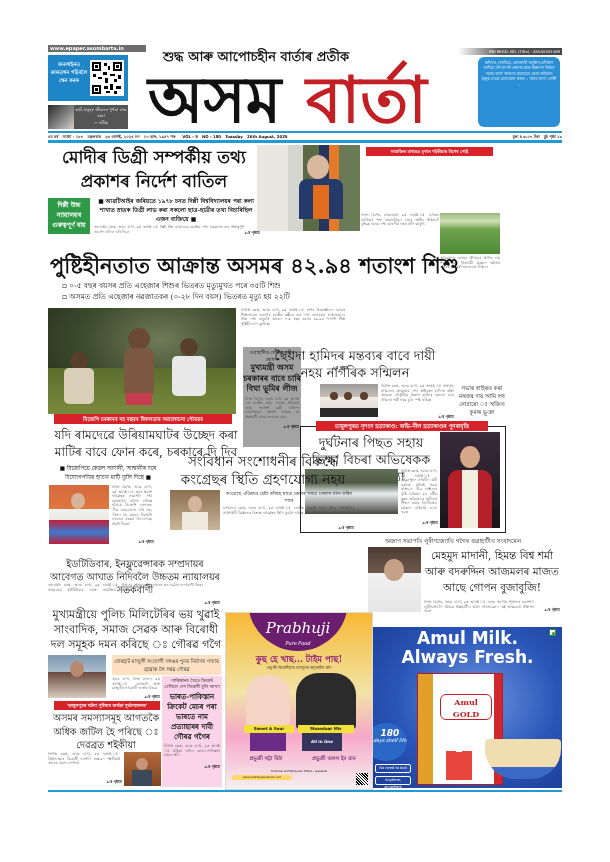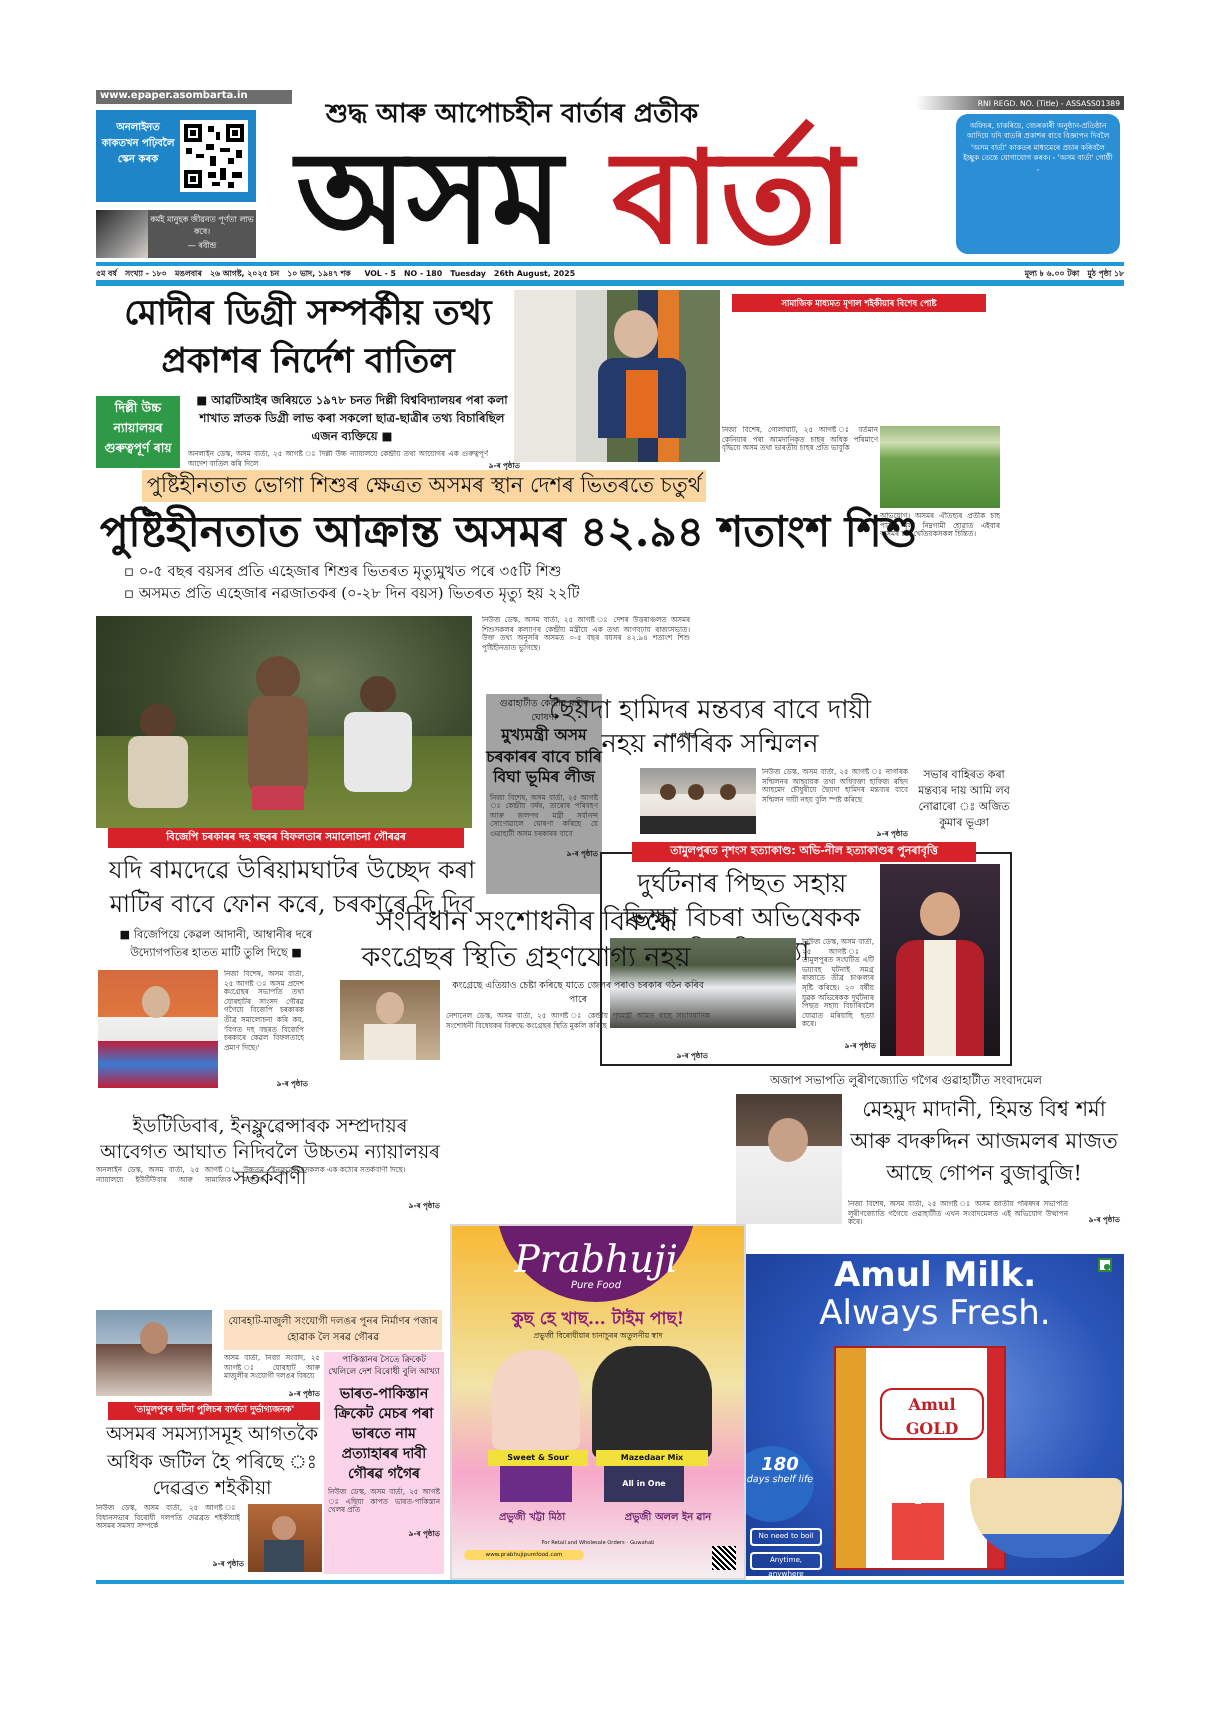--- a/index.html
+++ b/index.html
@@ -97,21 +97,20 @@
     <div style="position:absolute;left:50px;top:10px;width:22px;height:24px;border-radius:50%;background:#d9b8a0;"></div>
     <div style="position:absolute;left:42px;top:34px;width:44px;height:40px;background:#243a6b;border-radius:8px 8px 0 0;"></div>
     <div style="position:absolute;left:56px;top:40px;width:16px;height:34px;background:#e36c1f;"></div>
   </div>
 
   <div class="abs redbar" style="left:318px;top:102px;width:127px;height:9px;font-size:4.2px;line-height:9px;">সামাজিক মাধ্যমত মৃণাল শইকীয়াৰ বিশেষ পোষ্ট</div>
   <div class="abs body-text" style="left:313px;top:168px;width:78px;height:17px;overflow:hidden;">নিজা বিশেষ, গোলাঘাট, ২৫ আগষ্ট ঃ বৰ্তমান কেনিয়াৰ পৰা আমদানিকৃত চাহৰ অধিক পৰিমাণে বৃদ্ধিয়ে অসম তথা ভাৰতীয় চাহৰ প্ৰতি ভাবুকি</div>
   <div class="abs photo" style="left:392px;top:168px;width:60px;height:41px;background:linear-gradient(180deg,#9bb87f 0,#cfe0b4 20%,#6fa24c 40%,#4d8a35 100%);"></div>
   <div class="abs body-text" style="left:392px;top:211px;width:60px;height:18px;overflow:hidden;">অভিযোগ। অসমৰ ঐতিহ্যৰ প্ৰতীক চাহ পাতৰ মূল্য নিম্নগামী হোৱাত এইবাৰ অসমৰ চাহ খেতিয়কসকল চিন্তিত।</div>
 
-  <div class="abs center" style="left:23px;top:190px;width:282px;height:16px;background:#fbd6a0;font-size:10.5px;line-height:16px;white-space:nowrap;overflow:hidden;">পুষ্টিহীনতাত ভোগা শিশুৰ ক্ষেত্ৰত অসমৰ স্থান দেশৰ ভিতৰতে চতুৰ্থ</div>
 
   <div class="abs hl" style="left:2px;top:208px;width:388px;font-size:21px;line-height:26px;white-space:nowrap;">পুষ্টিহীনতাত আক্ৰান্ত অসমৰ ৪২.৯৪ শতাংশ শিশু</div>
   <div class="abs" style="left:14px;top:236px;width:230px;font-size:7.4px;line-height:10px;white-space:nowrap;">
     <span>▫ </span><span>০-৫ বছৰ বয়সৰ প্ৰতি এহেজাৰ শিশুৰ ভিতৰত মৃত্যুমুখত পৰে ৩৫টি শিশু</span>
   </div>
   <div class="abs" style="left:14px;top:247px;width:230px;font-size:7.4px;line-height:10px;white-space:nowrap;">
     <span>▫ </span><span>অসমত প্ৰতি এহেজাৰ নৱজাতকৰ (০-২৮ দিন বয়স) ভিতৰত মৃত্যু হয় ২২টি</span>
   </div>
   <div class="abs photo" style="left:0;top:263px;width:188px;height:106px;background:radial-gradient(ellipse at 60% 30%,#6e7a58 0,#3b4a2c 50%,#222c1a 100%);">
     <div style="position:absolute;left:0;top:60px;width:188px;height:46px;background:linear-gradient(180deg,#5c6e2e,#7a8a3c);"></div>
@@ -179,20 +178,21 @@
     <div style="position:absolute;left:16px;top:12px;width:20px;height:22px;border-radius:50%;background:#c7a187;"></div>
   </div>
   <div class="abs hl" style="left:375px;top:502px;width:138px;font-size:10.5px;line-height:16px;font-weight:normal;">মেহমুদ মাদানী, হিমন্ত বিশ্ব শৰ্মা আৰু বদৰুদ্দিন আজমলৰ মাজত আছে গোপন বুজাবুজি!</div>
   <div class="abs body-text" style="left:376px;top:555px;width:110px;height:12px;overflow:hidden;">নিজা বিশেষ, অসম বাৰ্তা, ২৫ আগষ্ট ঃ অসম জাতীয় পৰিষদৰ সভাপতি লুৰীণজ্যোতি গগৈয়ে গুৱাহাটীত এখন সংবাদমেলত এই অভিযোগ উত্থাপন কৰে।</div>
   <div class="abs ref" style="left:484px;top:562px;width:28px;">৯-ৰ পৃষ্ঠাত</div>
 
   <div class="abs hl" style="left:2px;top:512px;width:170px;font-size:9.5px;line-height:13px;font-weight:normal;">ইডটিডিবাৰ, ইনফ্লুৱেন্সাৰক সম্প্ৰদায়ৰ আবেগত আঘাত নিদিবলৈ উচ্চতম ন্যায়ালয়ৰ সতৰ্কবাণী</div>
   <div class="abs body-text" style="left:0;top:538px;width:172px;height:20px;overflow:hidden;column-count:2;column-gap:4px;">অনলাইন ডেস্ক, অসম বাৰ্তা, ২৫ আগষ্ট ঃ উচ্চতম ন্যায়ালয়ে ইউটিউবাৰ আৰু সামাজিক মাধ্যমৰ ইনফ্লুৱেন্সাৰসকলক এক কঠোৰ সতৰ্কবাণী দিছে।</div>
   <div class="abs ref" style="left:142px;top:555px;width:30px;">৯-ৰ পৃষ্ঠাত</div>
 
+  <div class="abs hl" style="left:2px;top:562px;width:172px;font-size:11px;line-height:15px;font-weight:normal;">মুখ্যমন্ত্ৰীয়ে পুলিচ মিলিটেৰিৰ ভয় খুৱাই সাংবাদিক, সমাজ সেৱক আৰু বিৰোধী দল সমূহক দমন কৰিছে ঃ গৌৰৱ গগৈ</div>
   <div class="abs photo" style="left:0;top:610px;width:58px;height:43px;background:linear-gradient(180deg,#7d99b0 0,#a9bccc 40%,#6b4a3e 40%,#d8cbc0 100%);">
     <div style="position:absolute;left:22px;top:6px;width:14px;height:16px;border-radius:50%;background:#b78a70;"></div>
   </div>
   <div class="abs center" style="left:64px;top:610px;width:109px;height:20px;background:#fde0c2;font-size:5px;line-height:8px;padding-top:2px;box-sizing:border-box;">যোৰহাট-মাজুলী সংযোগী দলঙৰ পুনৰ নিৰ্মাণৰ পজাৰ হোৱাক লৈ সৰৱ গৌৰৱ</div>
   <div class="abs body-text" style="left:64px;top:632px;width:48px;height:18px;overflow:hidden;">অসম বাৰ্তা, নিজা সংবাদ, ২৫ আগষ্ট ঃ যোৰহাট আৰু মাজুলীৰ সংযোগী দলঙৰ বিষয়ে</div>
   <div class="abs ref" style="left:84px;top:649px;width:28px;">৯-ৰ পৃষ্ঠাত</div>
 
   <div class="abs" style="left:114px;top:631px;width:60px;height:111px;background:#fbd4ea;">
     <div class="center" style="font-size:4.3px;line-height:6px;padding:2px;">পাকিস্তানৰ সৈতে ক্ৰিকেট খেলিলে দেশ বিৰোধী বুলি আখ্যা</div>
     <div class="center" style="font-size:7px;line-height:10px;font-weight:bold;">ভাৰত-পাকিস্তান ক্ৰিকেট মেচৰ পৰা ভাৰতে নাম প্ৰত্যাহাৰৰ দাবী গৌৰৱ গগৈৰ</div>
@@ -204,21 +204,21 @@
   <div class="abs hl" style="left:2px;top:666px;width:112px;font-size:9.5px;line-height:13.5px;font-weight:normal;">অসমৰ সমস্যাসমূহ আগতকৈ অধিক জটিল হৈ পৰিছে ঃ দেৱব্ৰত শইকীয়া</div>
   <div class="abs body-text" style="left:0;top:707px;width:72px;height:28px;overflow:hidden;">নিউজ ডেস্ক, অসম বাৰ্তা, ২৫ আগষ্ট ঃ বিধানসভাৰ বিৰোধী দলপতি দেৱব্ৰত শইকীয়াই অসমৰ সমস্যা সম্পৰ্কে</div>
   <div class="abs ref" style="left:48px;top:734px;width:26px;">৯-ৰ পৃষ্ঠাত</div>
   <div class="abs photo" style="left:76px;top:707px;width:37px;height:34px;background:linear-gradient(180deg,#b56a3a,#7d4422);">
     <div style="position:absolute;left:12px;top:6px;width:12px;height:12px;border-radius:50%;background:#c79478;"></div>
     <div style="position:absolute;left:8px;top:18px;width:20px;height:16px;background:#3a4a5a;"></div>
   </div>
 
   <div class="abs" style="left:177px;top:567px;width:146px;height:176px;background:linear-gradient(180deg,#f7b935 0,#f1e4a6 45%,#f6a8c8 70%,#f5f0f0 100%);overflow:hidden;border:1px solid #d9d9d9;">
     <div class="abs" style="left:22px;top:-14px;width:100px;height:52px;border-radius:0 0 50px 50px;background:#6b1e6e;"></div>
-    <div class="abs center" style="left:22px;top:6px;width:100px;color:#fff;font-family:'DejaVu Serif',serif;font-style:italic;font-size:19px;text-align:center;">Prabhuji</div>
+    <div class="abs center" style="left:22px;top:6px;width:100px;color:#fff;font-family:'DejaVu Serif',serif;font-style:italic;font-size:15px;text-align:center;">Prabhuji</div>
     <div class="abs center sans" style="left:22px;top:27px;width:100px;color:#fff;font-size:5px;font-style:italic;">Pure Food</div>
     <div class="abs center" style="left:0;top:40px;width:146px;color:#8e1b7a;font-size:8.5px;font-weight:bold;">কুছ হে খাছ... টাইম পাছ!</div>
     <div class="abs center" style="left:0;top:52px;width:146px;font-size:3.8px;">প্ৰভুজী বিৰোধীয়াৰ চানাচুৰৰ অতুলনীয় স্বাদ</div>
     <div class="abs" style="left:20px;top:62px;width:44px;height:50px;background:#f4d4c4;border-radius:20px 20px 4px 4px;"></div>
     <div class="abs" style="left:70px;top:60px;width:60px;height:56px;background:#2b2b2b;border-radius:22px 22px 4px 4px;"></div>
     <div class="abs center sans" style="left:18px;top:112px;width:50px;height:8px;background:#f2e13a;font-size:4px;line-height:8px;font-weight:bold;">Sweet &amp; Sour</div>
     <div class="abs center sans" style="left:72px;top:112px;width:56px;height:8px;background:#f2e13a;font-size:4px;line-height:8px;font-weight:bold;">Mazedaar Mix</div>
     <div class="abs" style="left:24px;top:120px;width:36px;height:18px;background:#6a2c86;"></div>
     <div class="abs center sans" style="left:76px;top:120px;width:40px;height:18px;background:#35345c;color:#fff;font-size:4px;line-height:18px;font-weight:bold;">All in One</div>
     <div class="abs center" style="left:10px;top:142px;width:60px;color:#6b1e6e;font-size:5px;font-weight:bold;">প্ৰভুজী খট্টা মিঠা</div>
@@ -226,21 +226,21 @@
     <div class="abs center sans" style="left:0;top:157px;width:146px;font-size:2.6px;">For Retail and Wholesale Orders - Guwahati</div>
     <div class="abs center sans" style="left:6px;top:162px;width:60px;height:5px;background:#ffd966;border-radius:3px;font-size:2.8px;line-height:5px;">www.prabhujipurefood.com</div>
     <div class="abs" style="left:130px;top:160px;width:12px;height:12px;background:repeating-linear-gradient(45deg,#000 0 1px,#fff 1px 2px);"></div>
   </div>
 
   <div class="abs" style="left:325px;top:582px;width:189px;height:161px;background:radial-gradient(ellipse at 55% 45%,#6d95e0 0,#2a55b8 55%,#1a3c94 100%);overflow:hidden;">
     <div class="abs" style="left:176px;top:2px;width:7px;height:7px;background:#fff;border:1px solid #2a8a3a;box-sizing:border-box;">
       <div style="position:absolute;left:1.5px;top:1.5px;width:3px;height:3px;border-radius:50%;background:#2a8a3a;"></div>
     </div>
     <div class="abs center sans" style="left:0;top:1px;width:189px;color:#fff;font-size:17px;font-weight:bold;line-height:20px;">Amul Milk.</div>
-    <div class="abs center sans" style="left:0;top:20px;width:189px;color:#fff;font-size:17px;font-weight:normal;line-height:20px;">Always Fresh.</div>
+    <div class="abs center sans" style="left:0;top:20px;width:189px;color:#fff;font-size:17px;font-weight:bold;line-height:20px;">Always Fresh.</div>
     <div class="abs" style="left:44px;top:46px;width:84px;height:110px;background:linear-gradient(90deg,#e2a02a 0 18%,#fff 18% 90%,#d0282d 90%);border:1px solid #b01e24;">
       <div class="abs center" style="left:22px;top:20px;width:52px;height:26px;border:1.5px solid #c32026;border-radius:6px;color:#c32026;font-weight:bold;font-size:8px;line-height:12px;box-sizing:border-box;padding-top:1px;">Amul GOLD</div>
       <div class="abs" style="left:28px;top:62px;width:26px;height:44px;background:radial-gradient(circle at 50% 18%,#fff 0 8px,transparent 8px),linear-gradient(180deg,transparent 0 35%,#e8463c 35%);"></div>
     </div>
     <div class="abs center sans" style="left:-8px;top:96px;width:42px;height:38px;border-radius:50%;background:#2a68c6;color:#fff;font-style:italic;">
       <div style="font-size:9px;font-weight:bold;margin-top:5px;padding-left:8px;">180</div>
       <div style="font-size:4.8px;line-height:6px;padding-left:8px;">days shelf life</div>
     </div>
     <div class="abs center sans" style="left:2px;top:137px;width:34px;height:7px;border:1px solid #fff;border-radius:2px;color:#fff;font-size:3.6px;line-height:7px;">No need to boil</div>
     <div class="abs center sans" style="left:2px;top:149px;width:34px;height:7px;border:1px solid #fff;border-radius:2px;color:#fff;font-size:3.6px;line-height:7px;">Anytime, anywhere</div>

